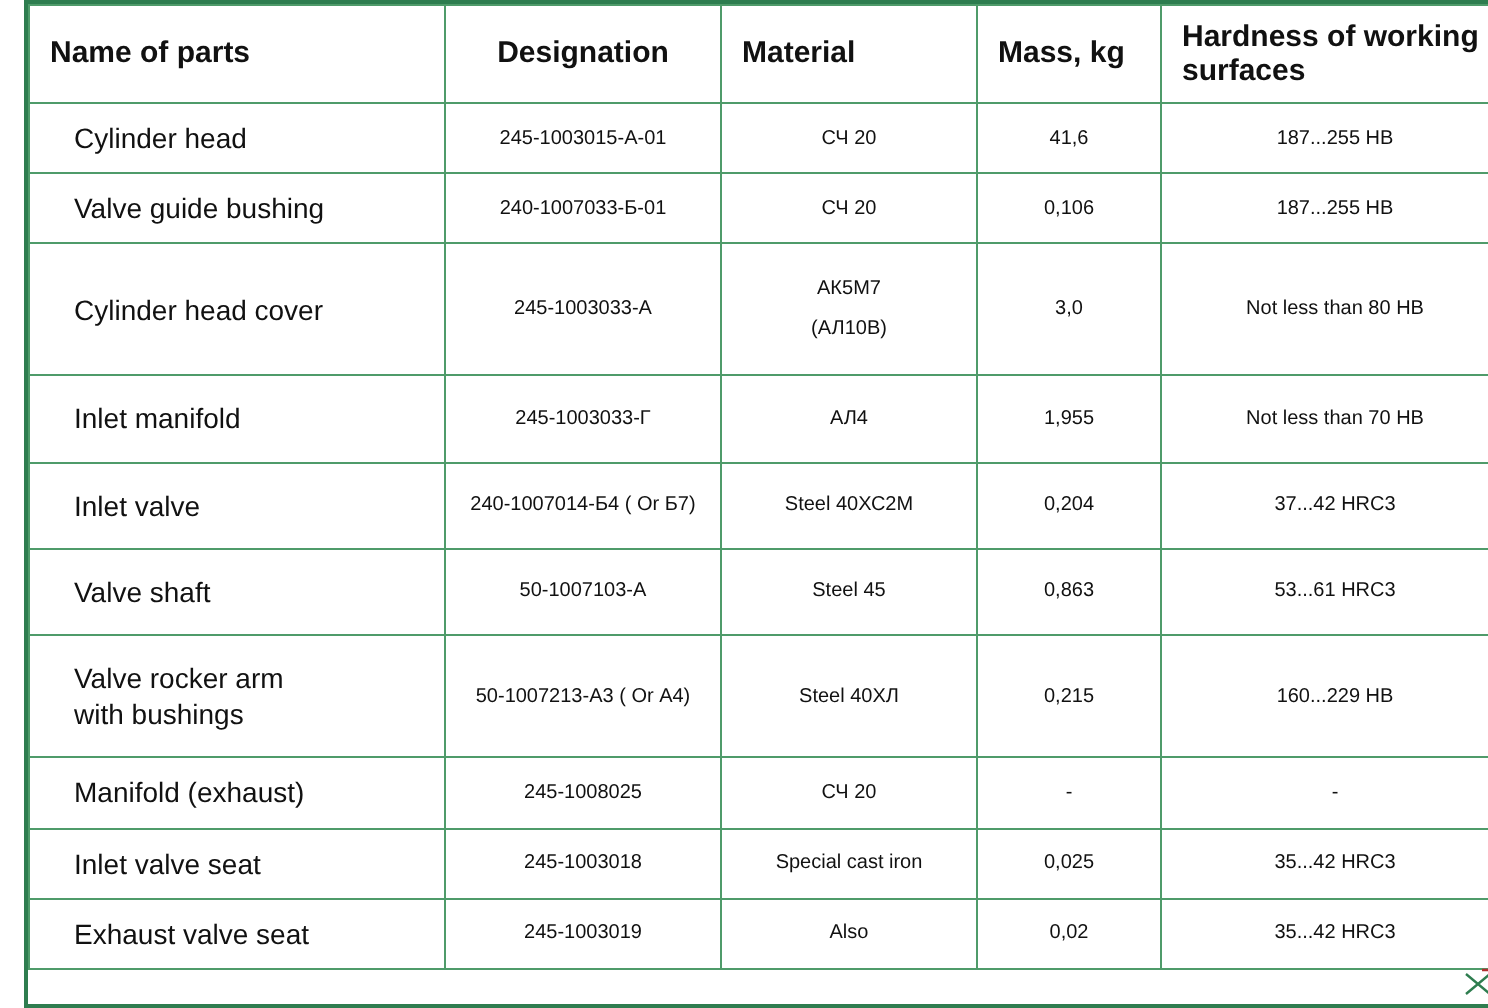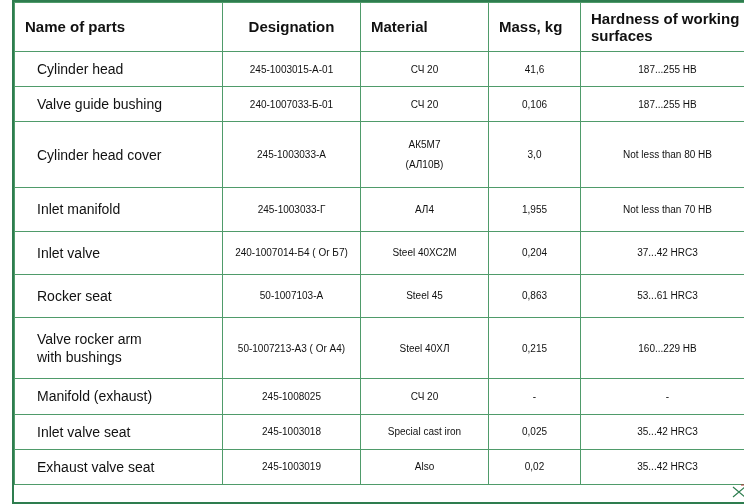--- a/index.html
+++ b/index.html
@@ -222,21 +222,21 @@
         <td class="center small">
             <div class="cell">0,204</div>
           </td>
         <td class="center small">
             <div class="cell">37...42 HRC3</div>
           </td>
       </tr>
 
       <tr class="mid">
         <td class="name">
-            <div class="cell">Rocker seat</div>
+            <div class="cell">Valve shaft</div>
           </td>
         <td class="center small">
             <div class="cell">50-1007103-А</div>
           </td>
         <td class="center small">
             <div class="cell">Steel  45</div>
           </td>
         <td class="center small">
             <div class="cell">0,863</div>
           </td>

